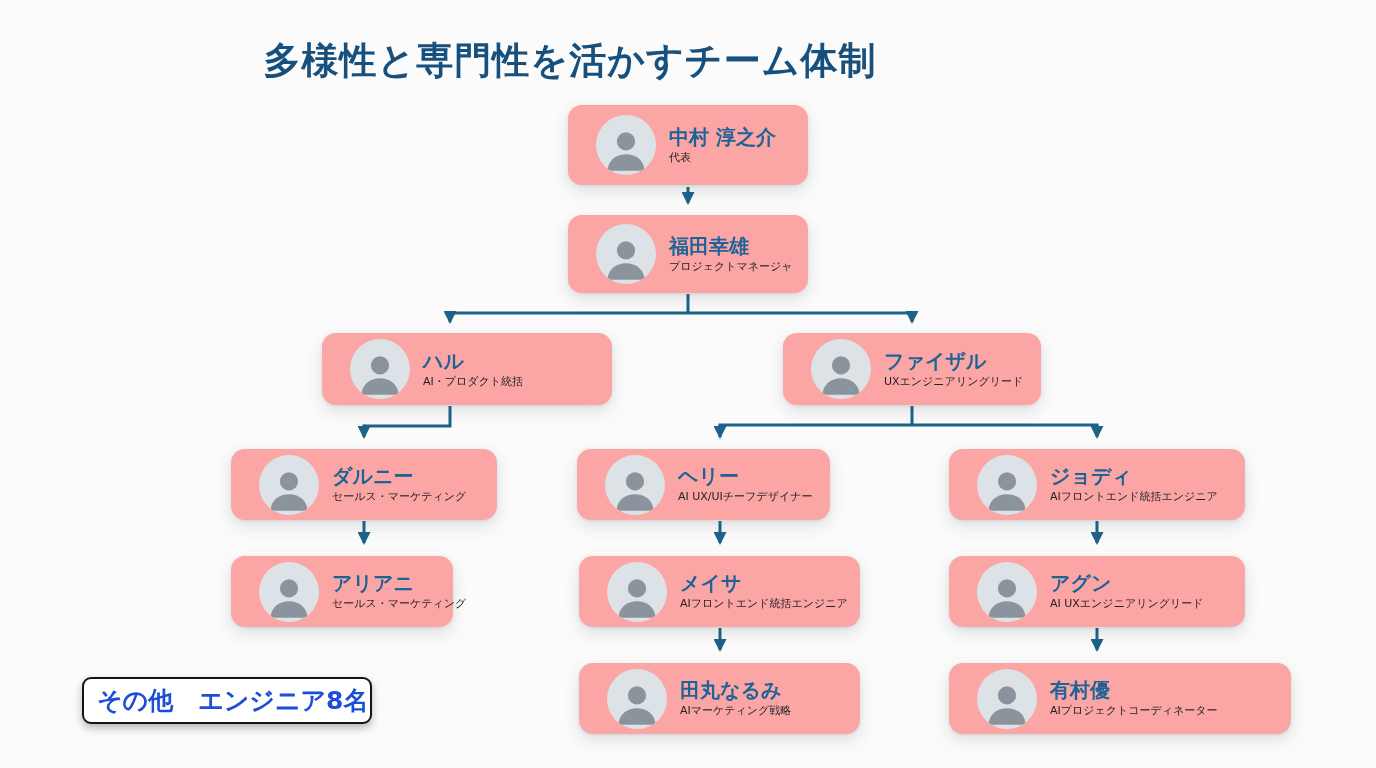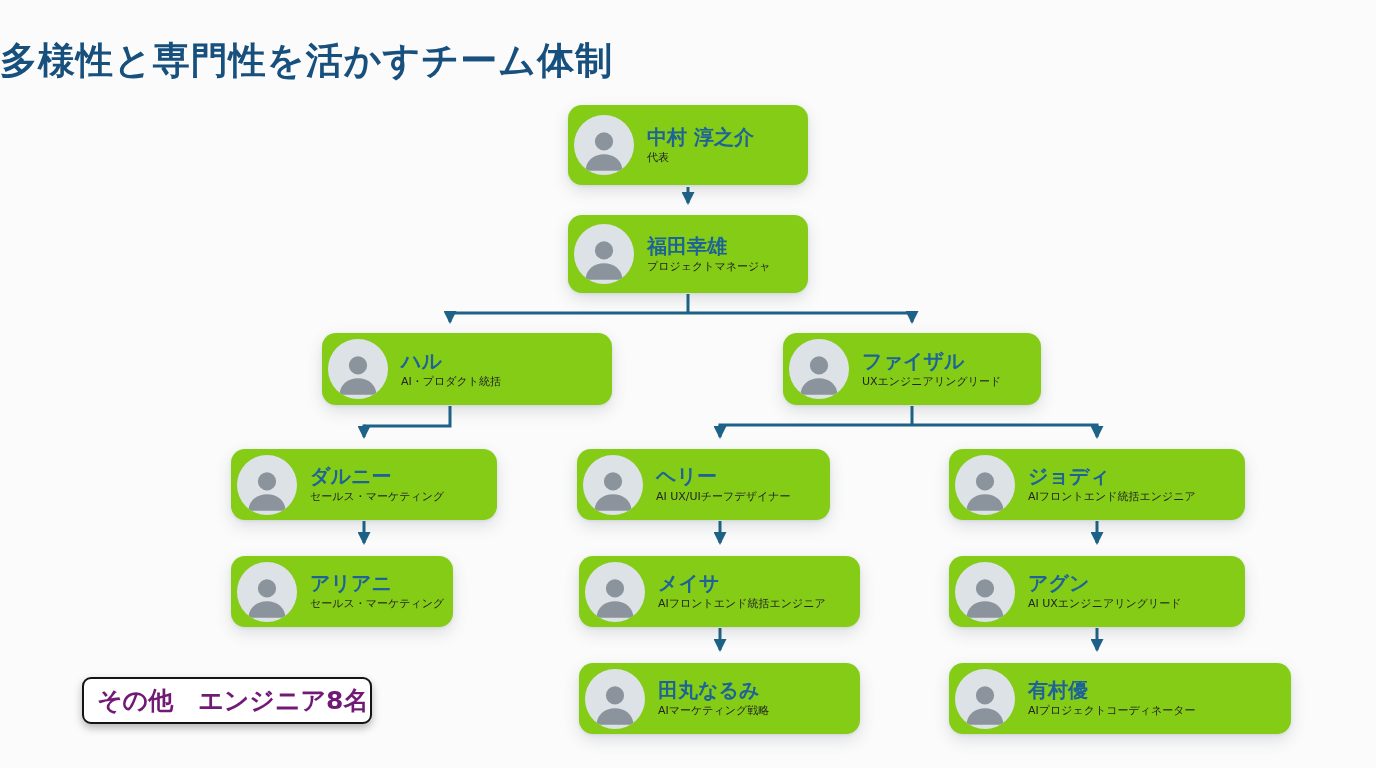--- a/index.html
+++ b/index.html
@@ -3,45 +3,45 @@
 <meta charset="utf-8">
 <style>
   html,body{margin:0;padding:0;}
   body{
     width:1376px;height:768px;position:relative;overflow:hidden;
     background:#fbfbfb;
     font-family:"DejaVu Sans","Liberation Sans",sans-serif;
   }
   .page-title{
     position:absolute;left:0;top:36px;width:1092px;
-    text-align:left;font-size:37px;font-weight:800;
-    color:#174f7d;letter-spacing:1px;z-index:3;
+    text-align:center;font-size:37px;font-weight:800;
+    color:#174f7d;letter-spacing:1px;z-index:3;padding-left:24px;
   }
   .connectors{position:absolute;left:0;top:0;z-index:1;}
   .card{
     position:absolute;z-index:2;box-sizing:border-box;
-    background:#84cc16;border-radius:14px;
+    background:#fca5a5;border-radius:14px;
     box-shadow:0 6px 16px rgba(60,72,88,.16),0 1px 3px rgba(60,72,88,.10);
-    display:flex;align-items:center;gap:13px;padding:0 6px;
+    display:flex;align-items:center;gap:13px;padding:0 28px;
   }
   .avatar{
     flex:0 0 auto;width:60px;height:60px;border-radius:50%;
     background:#dde2e6;overflow:hidden;
     display:flex;align-items:flex-end;justify-content:center;
   }
   .avatar svg{width:52px;height:52px;fill:#8b949c;}
   .meta{display:flex;flex-direction:column;gap:4px;min-width:0;}
   .name{font-size:20px;font-weight:700;color:#1d6398;line-height:1.1;white-space:nowrap;}
   .role{font-size:11px;font-weight:400;color:#232323;line-height:1.1;white-space:nowrap;}
   .note{
     position:absolute;left:82px;top:677px;width:290px;height:47px;z-index:2;
     box-sizing:border-box;background:#ffffff;border:2px solid #141414;border-radius:9px;
     box-shadow:0 4px 8px rgba(0,0,0,.28);
     display:flex;align-items:center;padding-left:13px;
-    font-size:25px;font-weight:600;color:#701a75;white-space:pre;
+    font-size:25px;font-weight:600;color:#1d4ed8;white-space:pre;
   }
 </style>
 </head>
 <body>
 
 <div class="page-title">多様性と専門性を活かすチーム体制</div>
 
 <svg class="connectors" width="1376" height="768" viewBox="0 0 1376 768" aria-hidden="true">
   <defs>
     <marker id="ah" viewBox="0 0 10 10" refX="8.5" refY="5" markerWidth="13" markerHeight="13" markerUnits="userSpaceOnUse" orient="auto">

